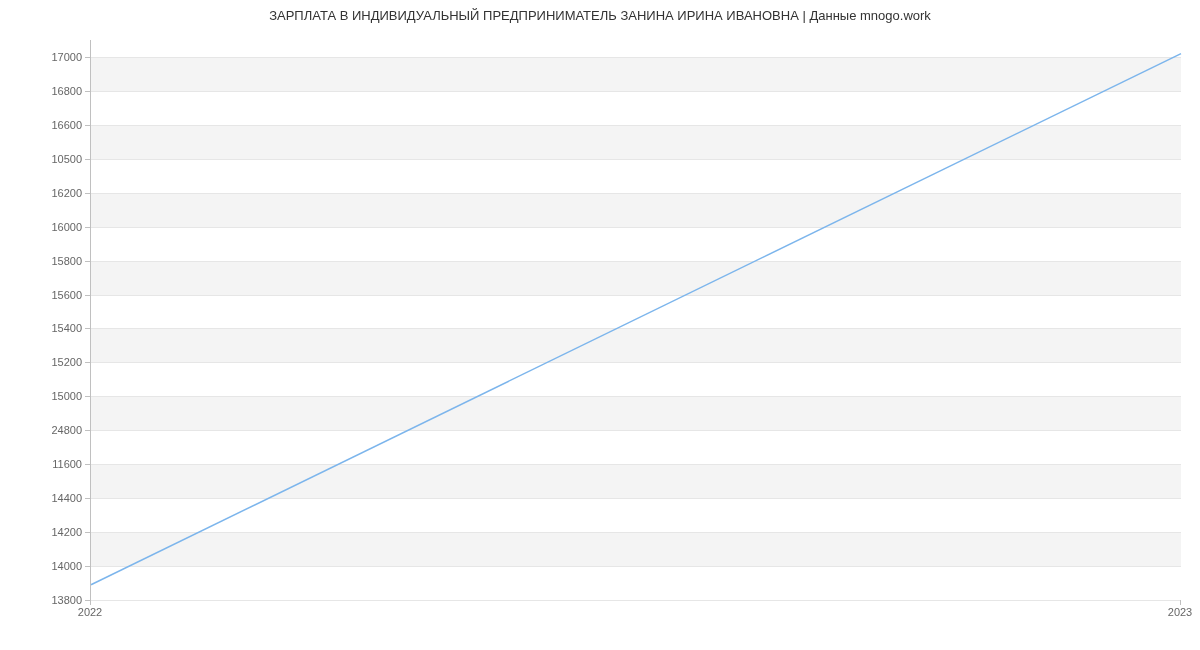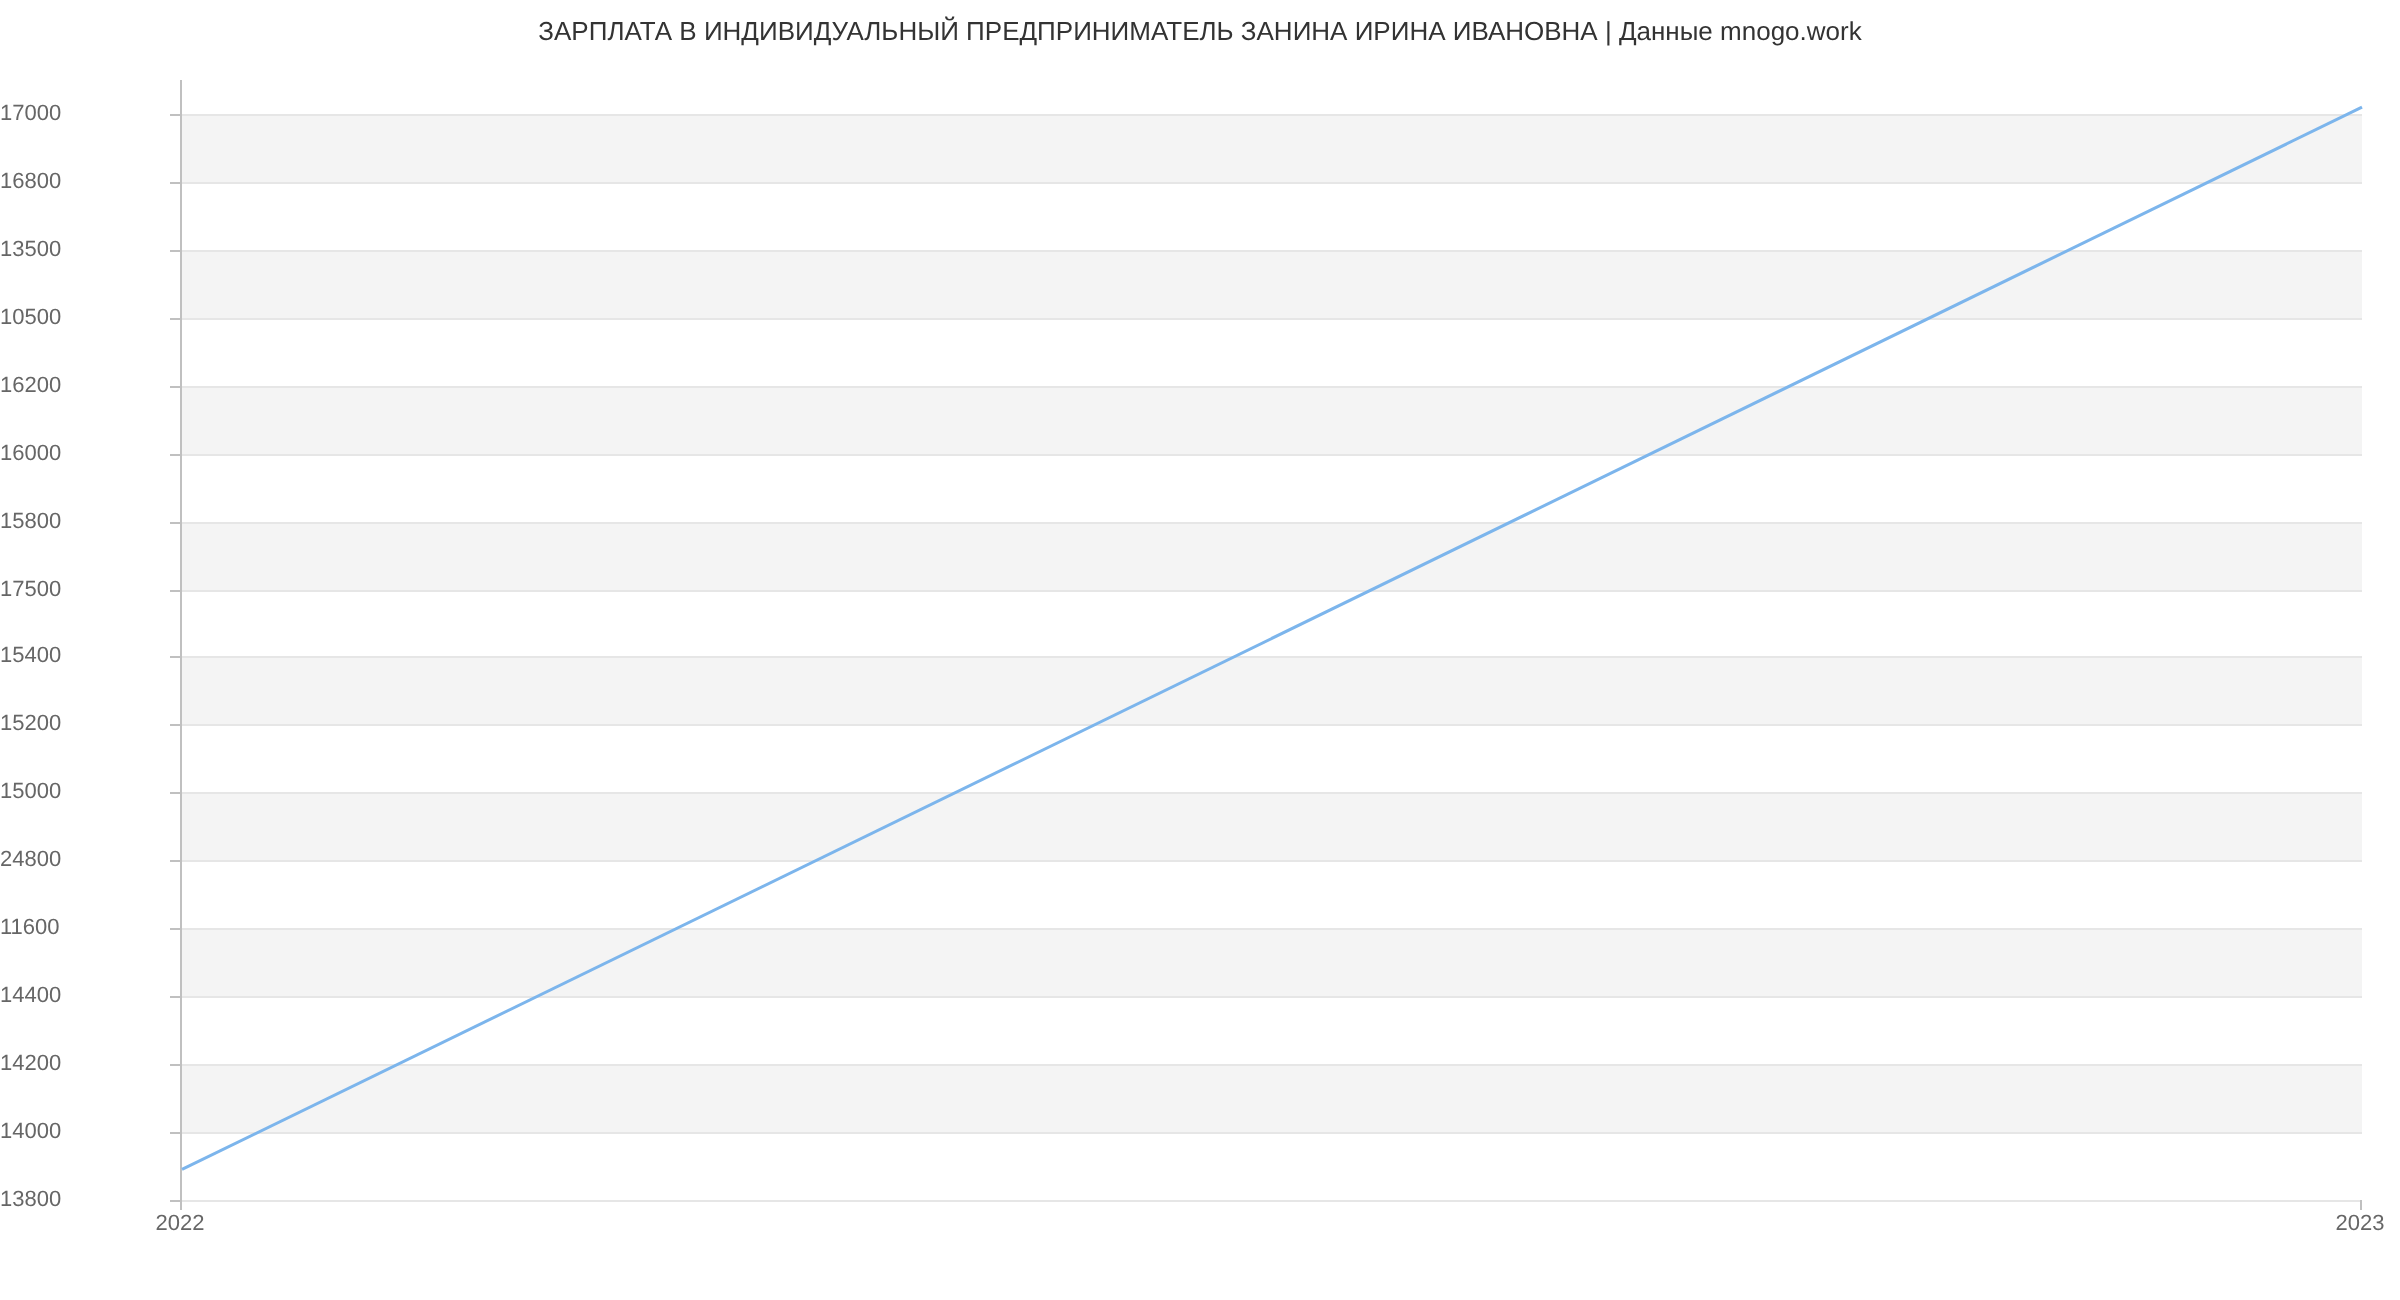--- a/index.html
+++ b/index.html
@@ -55,20 +55,21 @@
     position: absolute;
     left: 85px;
     width: 5px;
     height: 1px;
     background: #c0c0c0;
   }
   .ytick .label {
     position: absolute;
     left: 0;
     width: 82px;
+    text-align: right;
     font-size: 11px;
     color: #666666;
     transform: translateY(-50%);
   }
   .xtick {
     position: absolute;
     top: 600px;
   }
   .xtick .tick-mark {
     position: absolute;
@@ -166,41 +167,41 @@
       <div class="ytick" style="top: 362.424px;">
         <div class="tick-mark" style="top: 0px;"></div>
         <div class="label">15200</div>
       </div>
       <div class="ytick" style="top: 328.485px;">
         <div class="tick-mark" style="top: 0px;"></div>
         <div class="label">15400</div>
       </div>
       <div class="ytick" style="top: 294.545px;">
         <div class="tick-mark" style="top: 0px;"></div>
-        <div class="label">17500</div>
+        <div class="label">15600</div>
       </div>
       <div class="ytick" style="top: 260.606px;">
         <div class="tick-mark" style="top: 0px;"></div>
         <div class="label">15800</div>
       </div>
       <div class="ytick" style="top: 226.667px;">
         <div class="tick-mark" style="top: 0px;"></div>
         <div class="label">16000</div>
       </div>
       <div class="ytick" style="top: 192.727px;">
         <div class="tick-mark" style="top: 0px;"></div>
         <div class="label">16200</div>
       </div>
       <div class="ytick" style="top: 158.788px;">
         <div class="tick-mark" style="top: 0px;"></div>
         <div class="label">10500</div>
       </div>
       <div class="ytick" style="top: 124.848px;">
         <div class="tick-mark" style="top: 0px;"></div>
-        <div class="label">13500</div>
+        <div class="label">16600</div>
       </div>
       <div class="ytick" style="top: 90.9091px;">
         <div class="tick-mark" style="top: 0px;"></div>
         <div class="label">16800</div>
       </div>
       <div class="ytick" style="top: 56.9697px;">
         <div class="tick-mark" style="top: 0px;"></div>
         <div class="label">17000</div>
       </div>
     </div>

